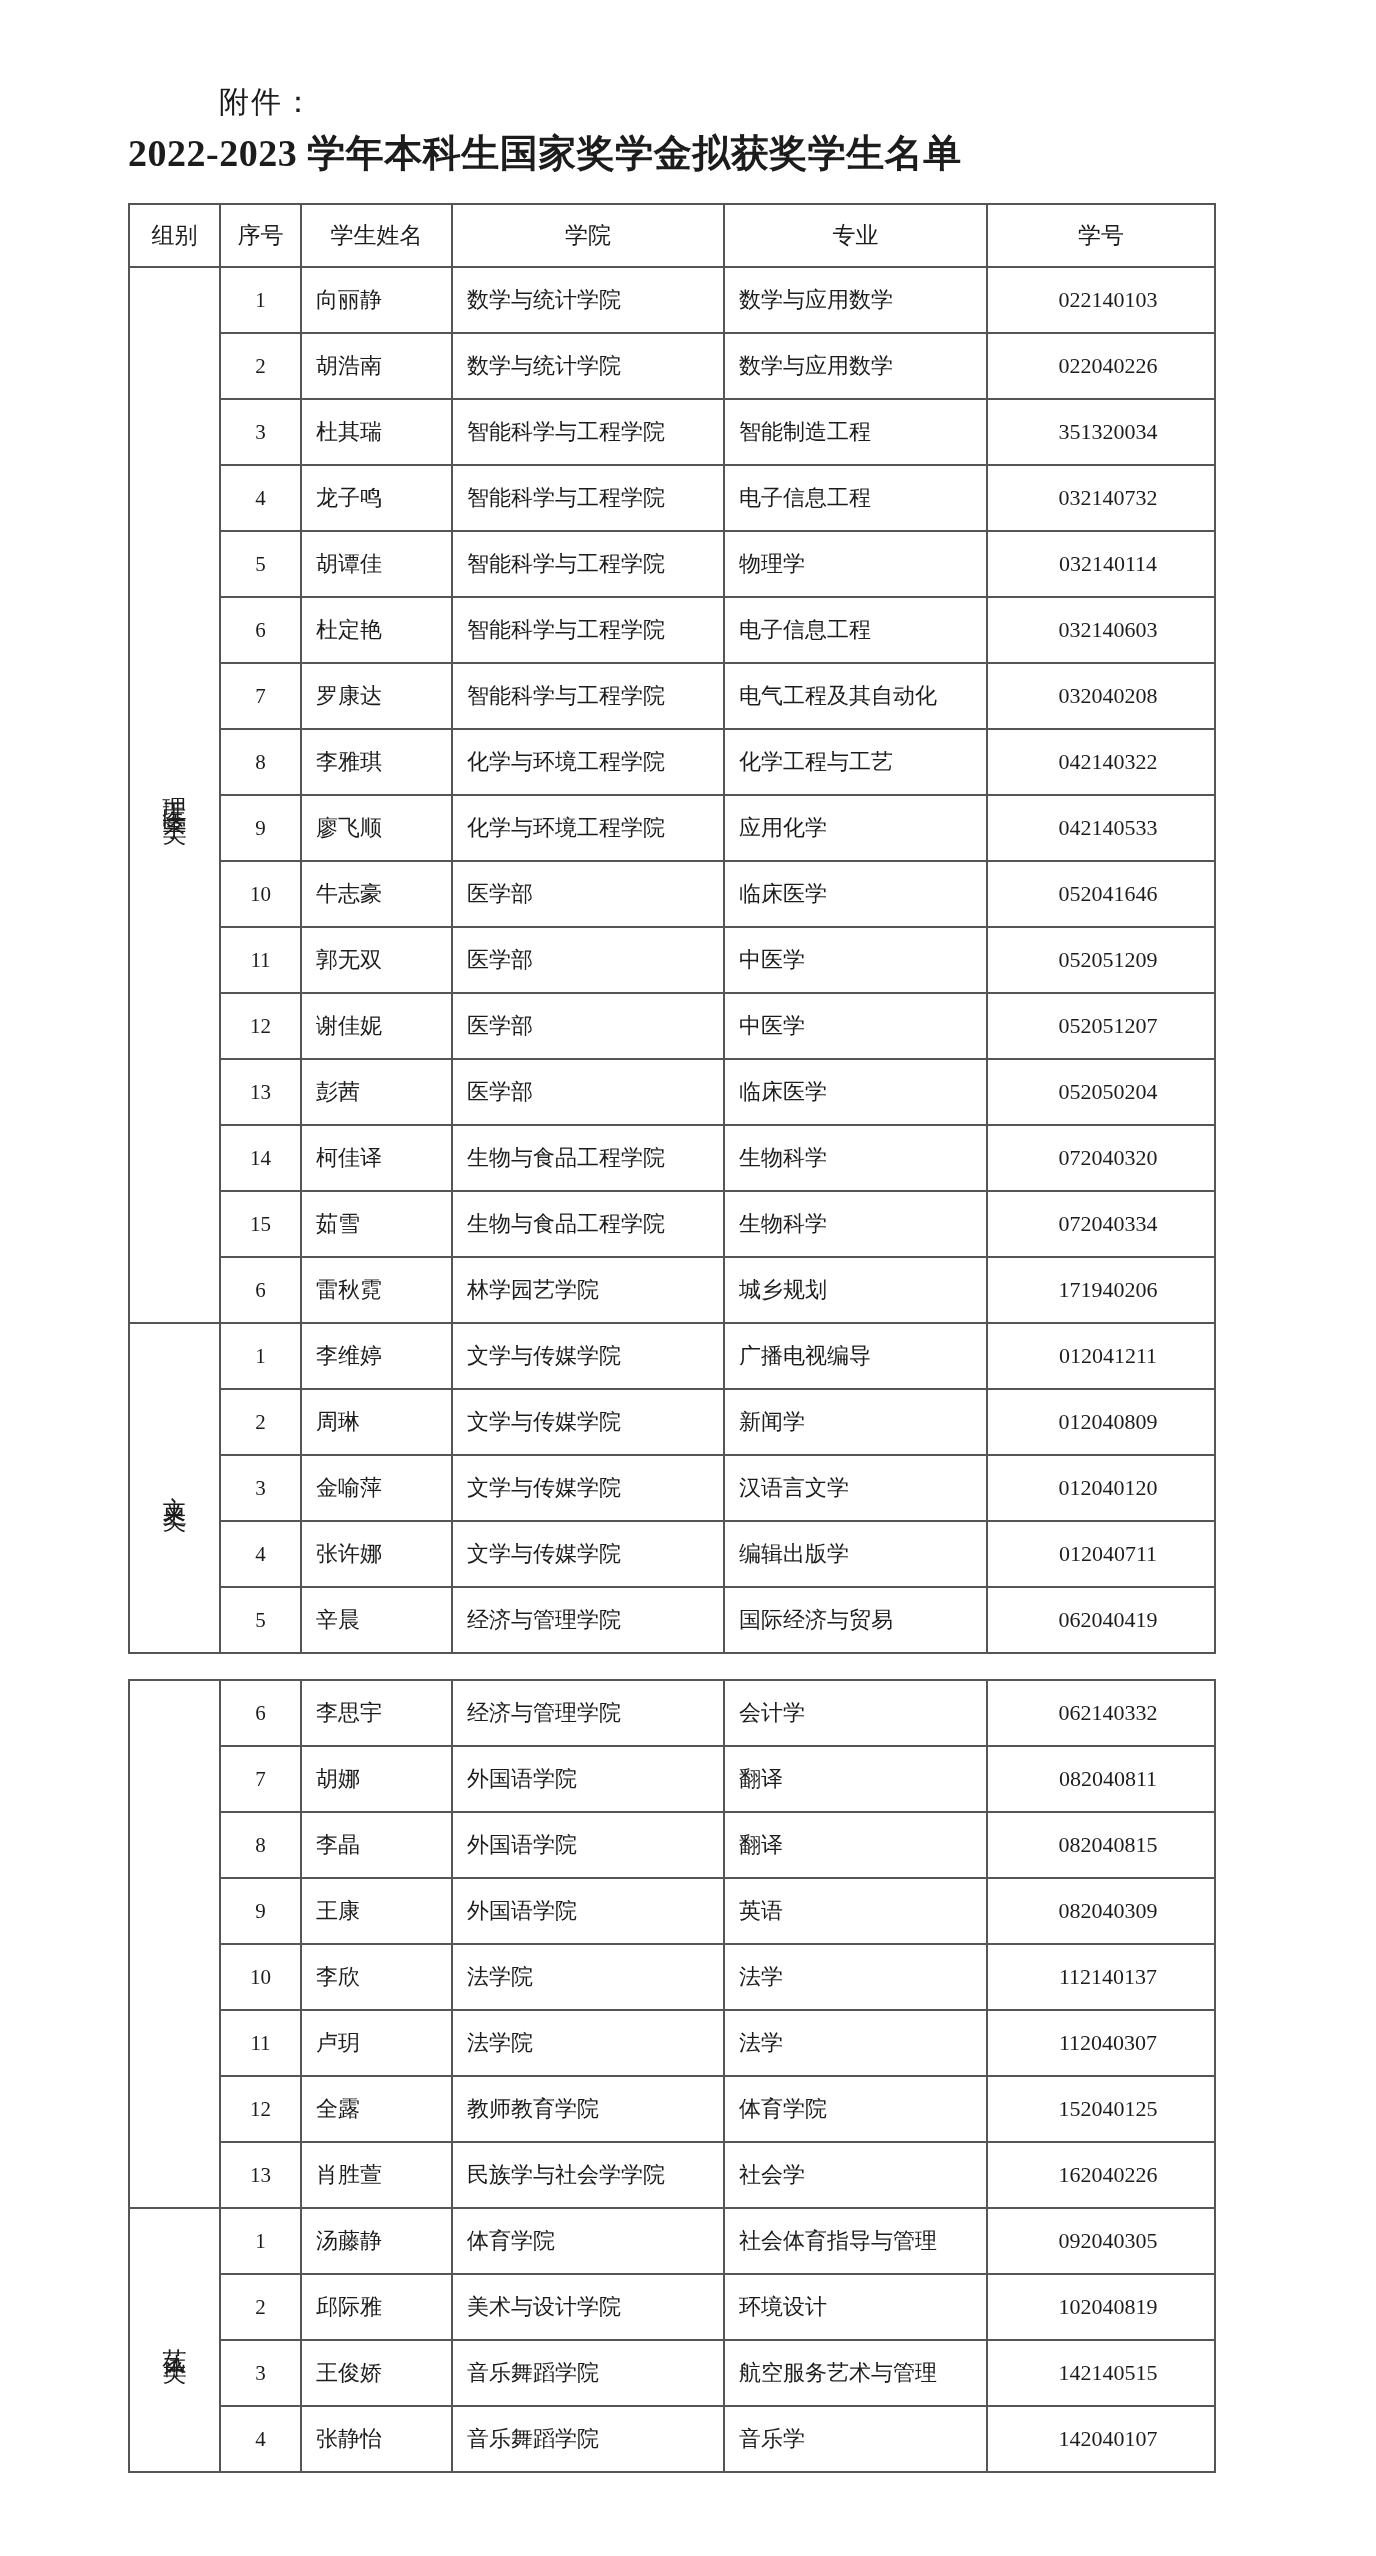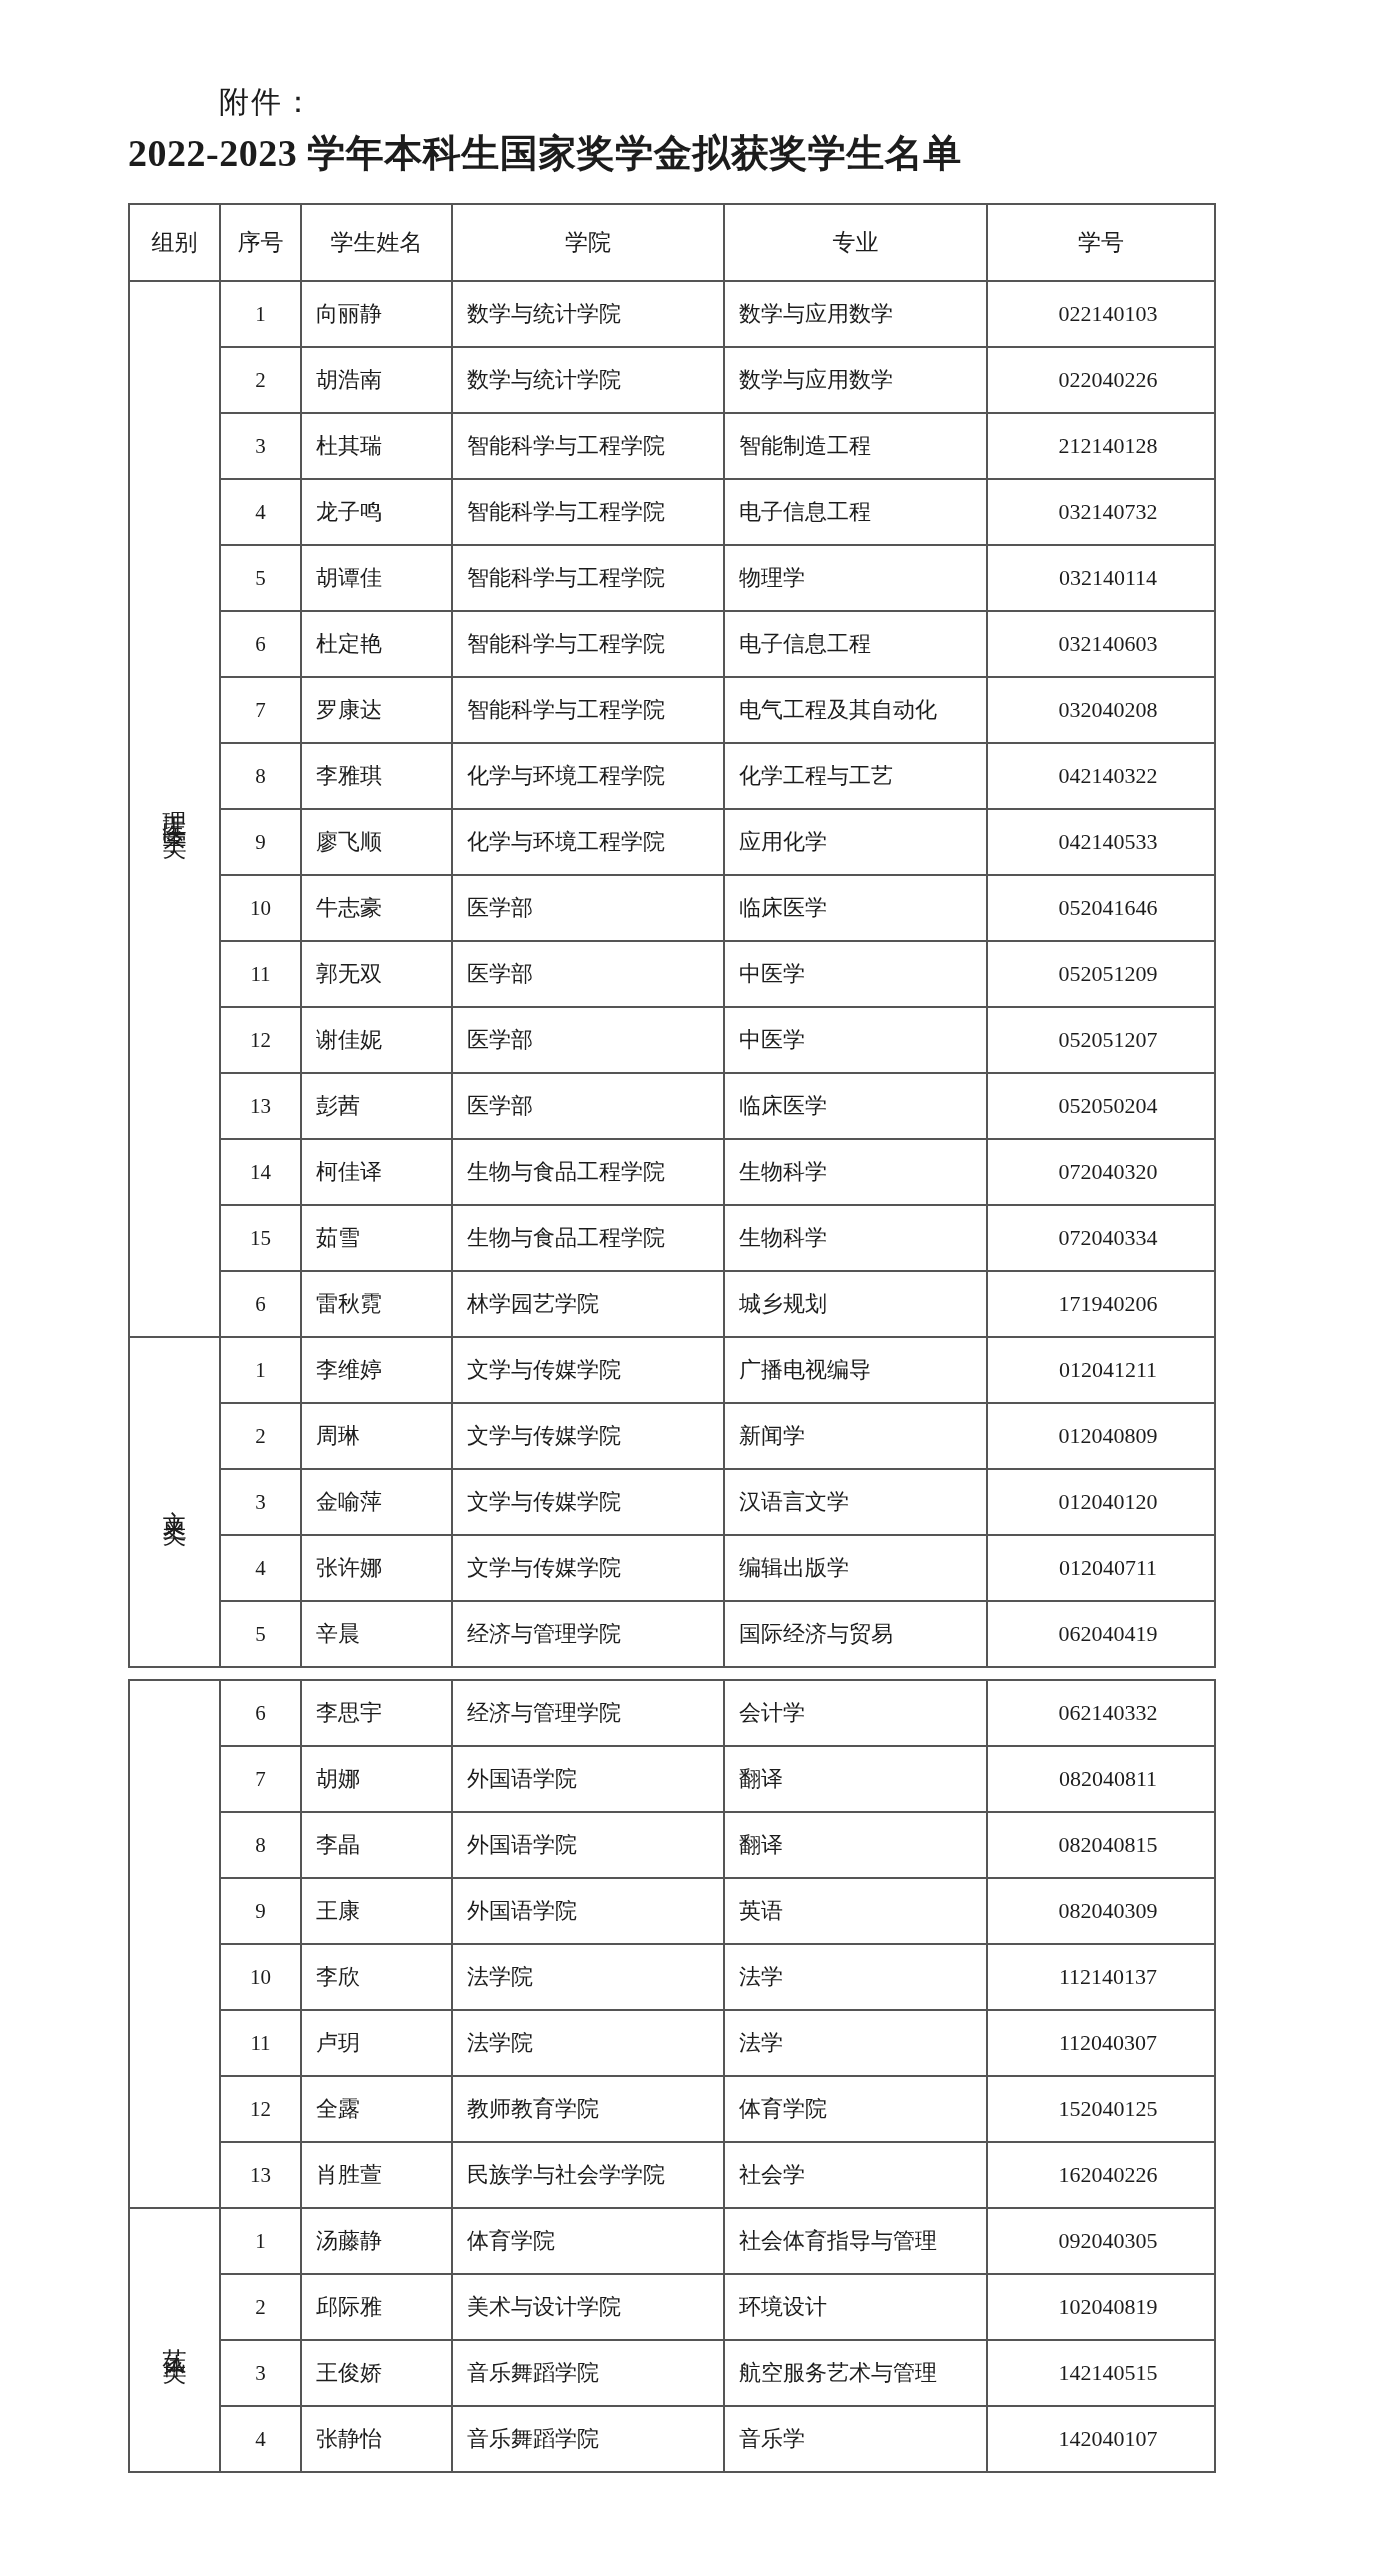--- a/index.html
+++ b/index.html
@@ -27,21 +27,21 @@
     border:2px solid #333333;
   }
   .tbl-1 { top:203px; }
   .tbl-2 { top:1679px; }
   .tbl th, .tbl td {
     border:2px solid #555555;
     font-weight:normal;
     overflow:hidden;
     white-space:nowrap;
   }
-  .tbl thead tr { height:77px; }
+  .tbl thead tr { height:63px; }
   .tbl tbody tr { height:66px; }
   .tbl th { font-size:23px; text-align:center; }
   td.c-seq { font-size:21px; text-align:center; }
   td.c-name, td.c-college, td.c-major { font-size:22px; text-align:left; padding-left:14px; }
   td.c-id { font-size:22px; text-align:center; padding-left:15px; font-family:"Liberation Serif","DejaVu Serif",serif; }
   td.c-group { text-align:center; vertical-align:middle; }
   .vlabel {
     display:inline-block;
     writing-mode:vertical-rl;
     text-orientation:upright;
@@ -90,21 +90,21 @@
         <td class="c-name">胡浩南</td>
         <td class="c-college">数学与统计学院</td>
         <td class="c-major">数学与应用数学</td>
         <td class="c-id">022040226</td>
       </tr>
       <tr>
         <td class="c-seq">3</td>
         <td class="c-name">杜其瑞</td>
         <td class="c-college">智能科学与工程学院</td>
         <td class="c-major">智能制造工程</td>
-        <td class="c-id">212140128</td>
+        <td class="c-id">351320034</td>
       </tr>
       <tr>
         <td class="c-seq">4</td>
         <td class="c-name">龙子鸣</td>
         <td class="c-college">智能科学与工程学院</td>
         <td class="c-major">电子信息工程</td>
         <td class="c-id">032140732</td>
       </tr>
       <tr>
         <td class="c-seq">5</td>

